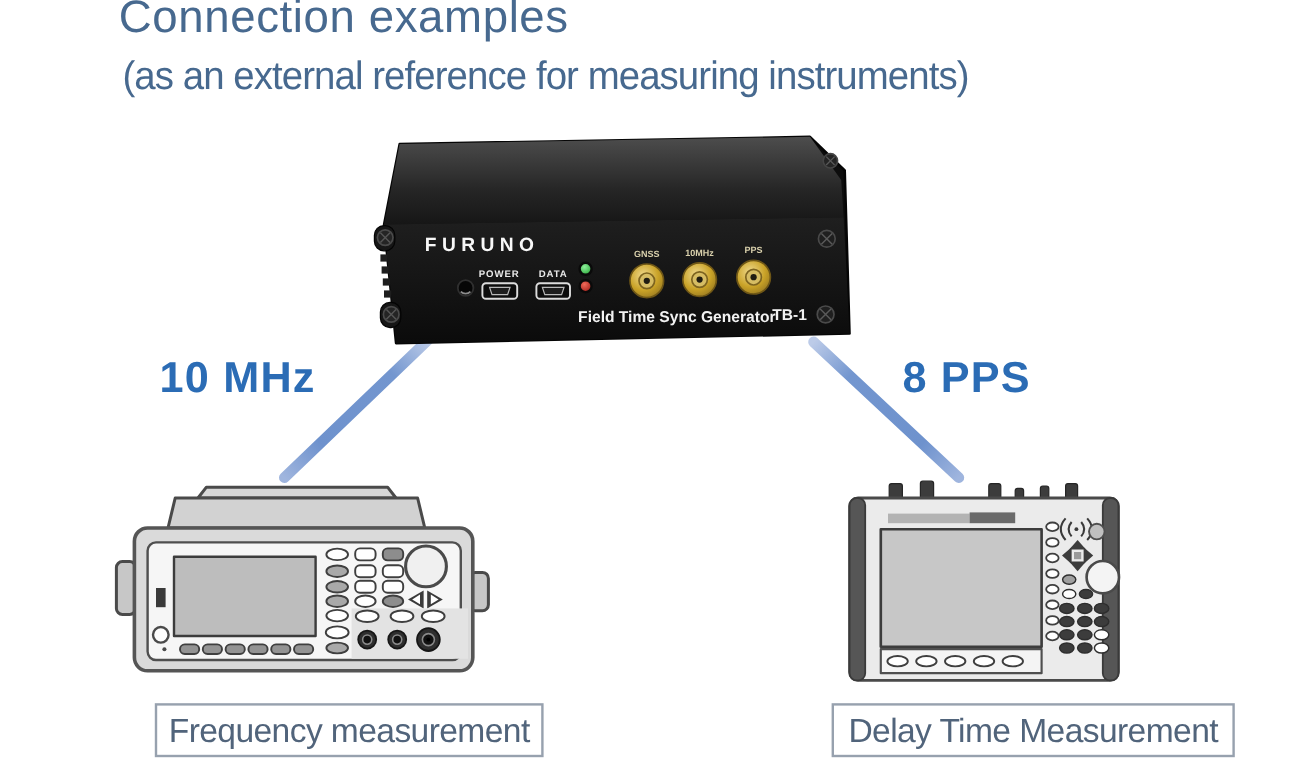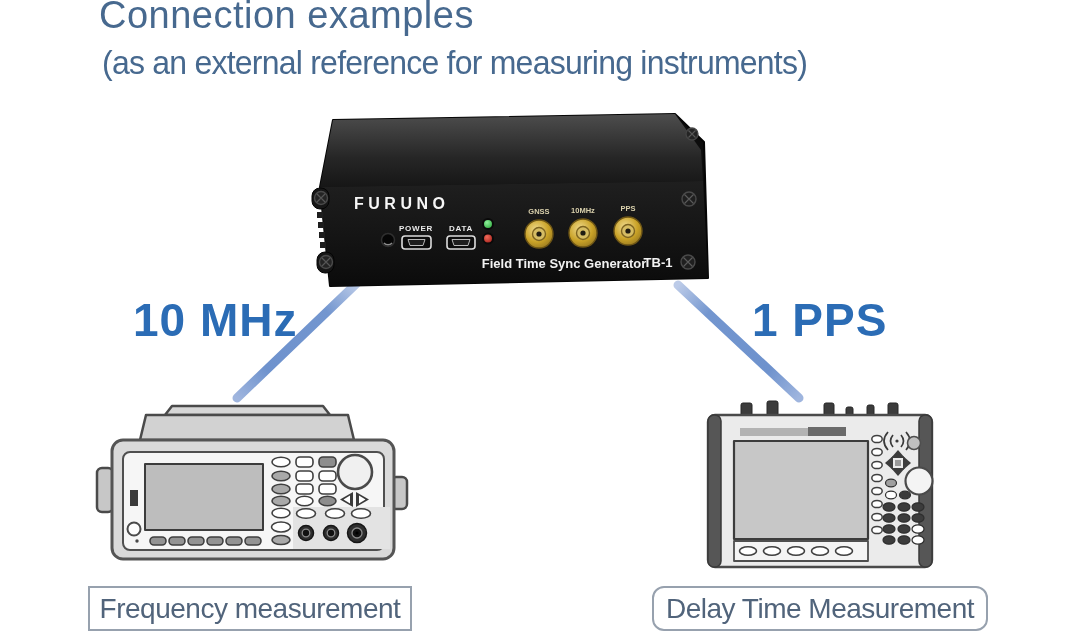--- a/index.html
+++ b/index.html
@@ -11,33 +11,33 @@
     position:absolute;left:99px;top:-6px;margin:0;
     font-size:38px;font-weight:500;letter-spacing:0.5px;
     color:#47698f;line-height:1.15;
   }
   .page-subtitle{
     position:absolute;left:102px;top:44px;
     font-size:33px;font-weight:400;letter-spacing:-0.8px;
     color:#47698f;line-height:1.15;transform:scaleX(0.97);transform-origin:left;
   }
   .signal-label{
-    position:absolute;font-size:46px;font-weight:bold;color:#2b6cb5;
+    position:absolute;font-size:36px;font-weight:bold;color:#2b6cb5;
     letter-spacing:1px;line-height:1;
   }
   .signal-left{left:133px;top:297px;}
   .signal-right{left:752px;top:297px;}
   .caption-box{
     position:absolute;top:586px;height:45px;box-sizing:border-box;
     border:2px solid #97a1ae;background:#fff;
     display:flex;align-items:center;justify-content:center;
-    font-size:28px;color:#51647b;letter-spacing:-0.5px;white-space:nowrap;
+    font-size:28px;color:#51647b;letter-spacing:-0.5px;white-space:nowrap;margin-left:41px;
   }
   .caption-left{left:88px;width:324px;}
-  .caption-right{left:652px;width:336px;border-radius:12px;}
+  .caption-right{left:652px;width:336px;}
   svg{position:absolute;display:block;}
   .lines-svg{left:0;top:0;}
   .device-svg{left:300px;top:110px;}
   .freq-svg{left:90px;top:400px;}
   .analyzer-svg{left:690px;top:395px;}
 </style>
 </head>
 <body>
 
 <div class="stage">
@@ -58,21 +58,21 @@
         <stop offset="0.25" stop-color="#7396cf"></stop>
         <stop offset="0.75" stop-color="#6e92cd"></stop>
         <stop offset="1" stop-color="#9fb5de"></stop>
       </linearGradient>
     </defs>
     <line x1="357" y1="283" x2="237" y2="398" stroke="url(#lg1)" stroke-width="9" stroke-linecap="round"></line>
     <line x1="678" y1="285" x2="799" y2="398" stroke="url(#lg2)" stroke-width="9" stroke-linecap="round"></line>
   </svg>
 
   <div class="signal-label signal-left">10 MHz</div>
-  <div class="signal-label signal-right">1 PPS</div>
+  <div class="signal-label signal-right">8 PPS</div>
 
   <svg class="device-svg" width="420" height="185" viewBox="0 0 420 185">
     <defs>
       <linearGradient id="gradTop" x1="0" y1="0" x2="0" y2="1">
         <stop offset="0" stop-color="#4d4d4d"></stop>
         <stop offset="0.6" stop-color="#262626"></stop>
         <stop offset="1" stop-color="#161616"></stop>
       </linearGradient>
       <linearGradient id="gradFront" x1="0" y1="0" x2="0" y2="1">
         <stop offset="0" stop-color="#1f1f1f"></stop>

